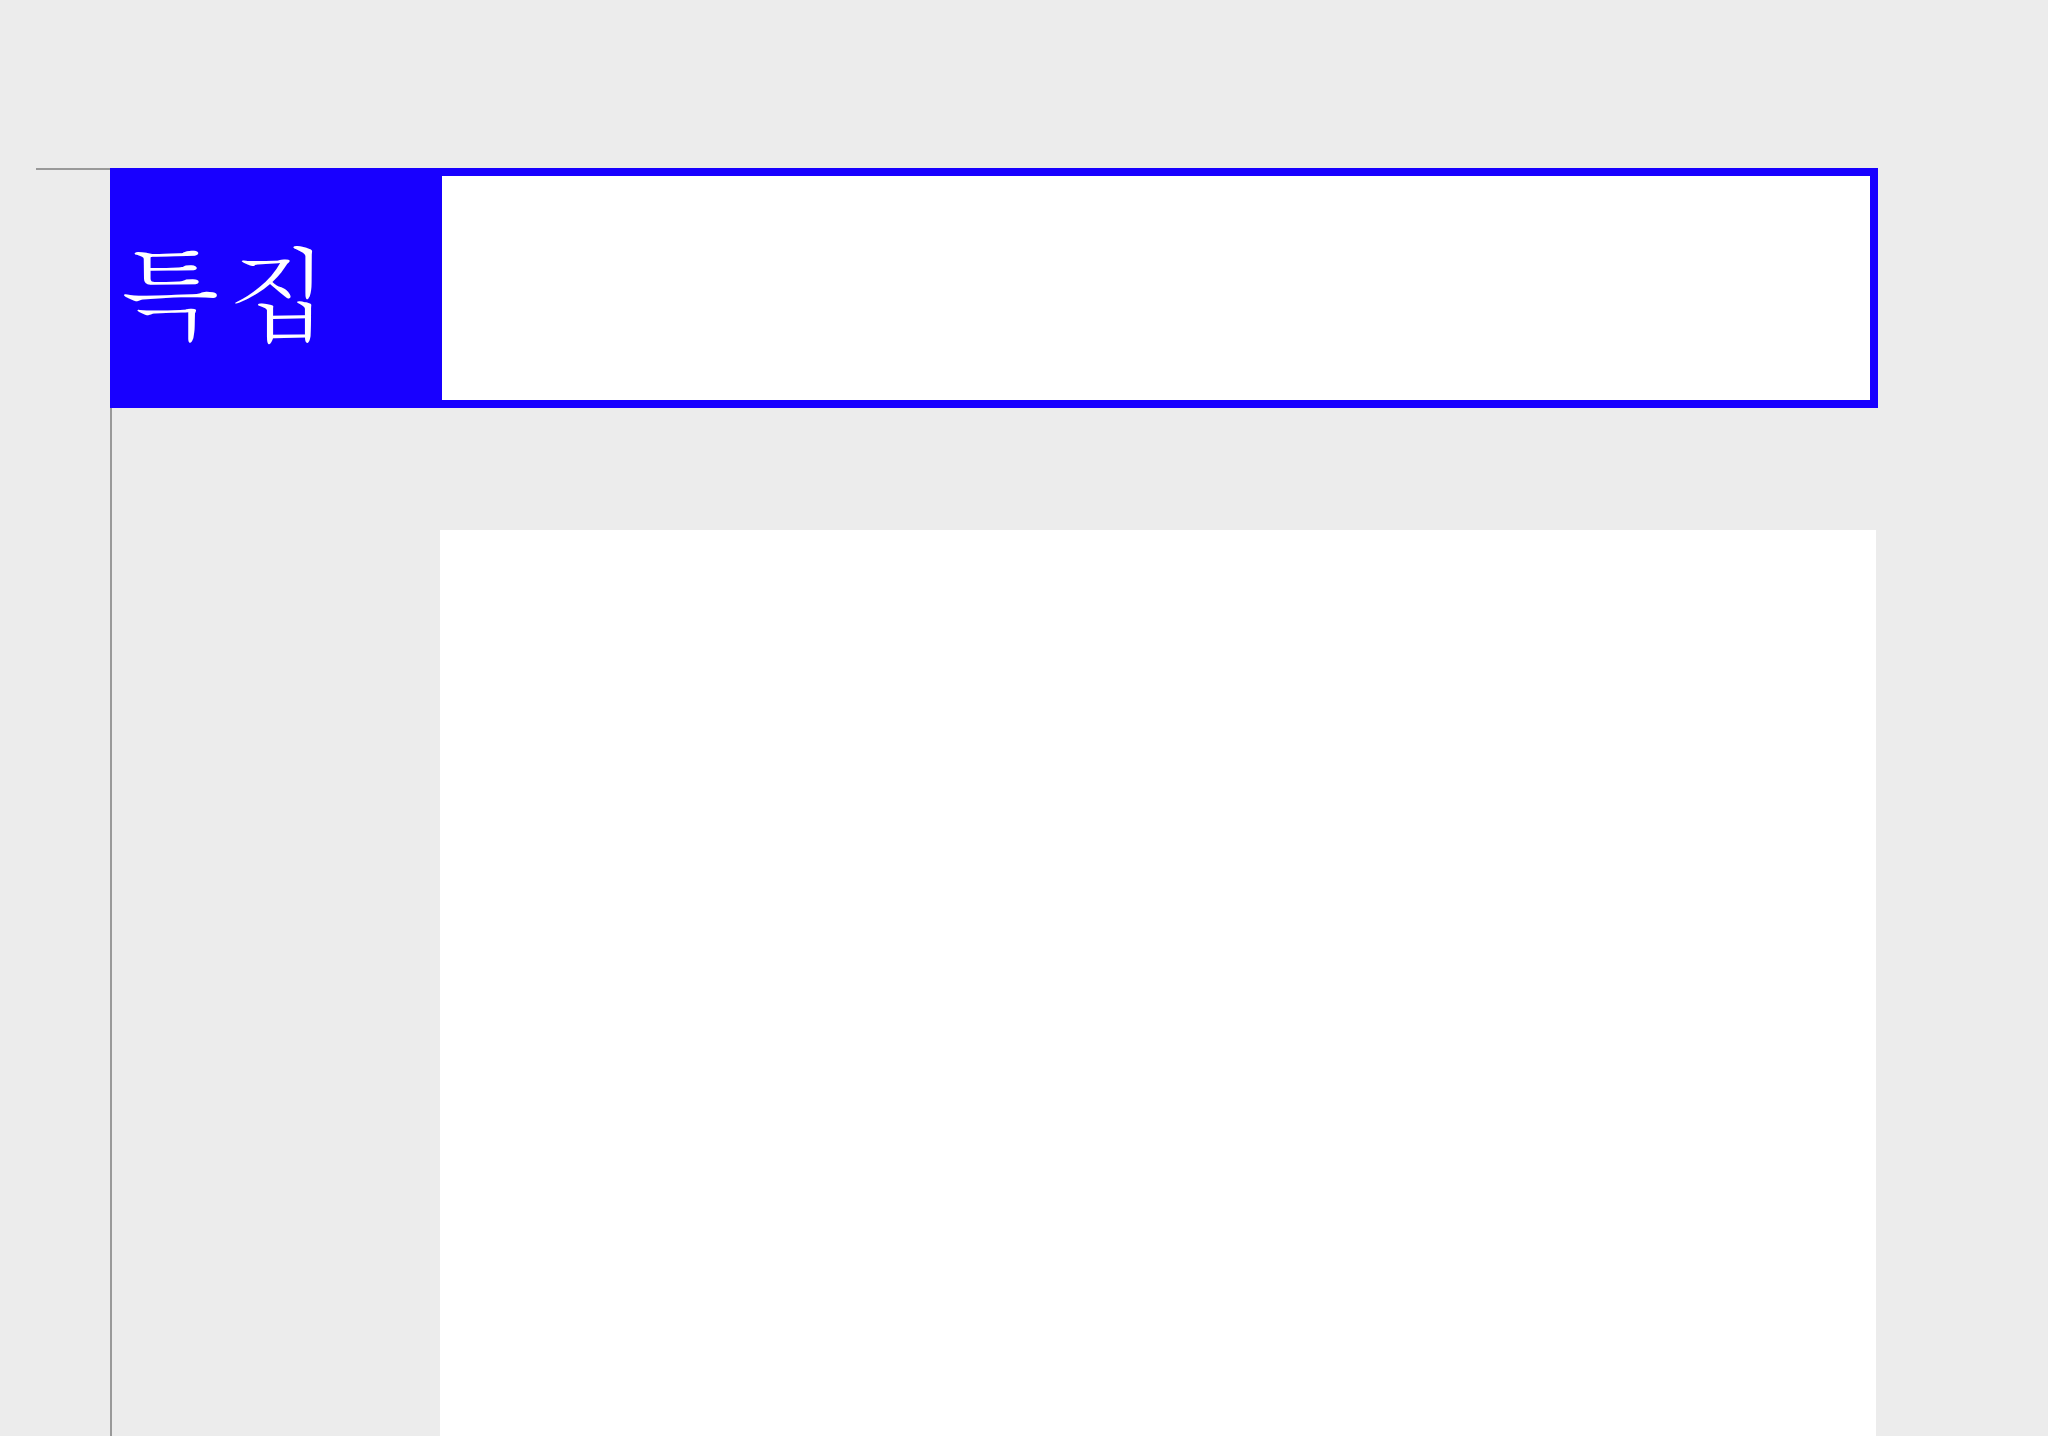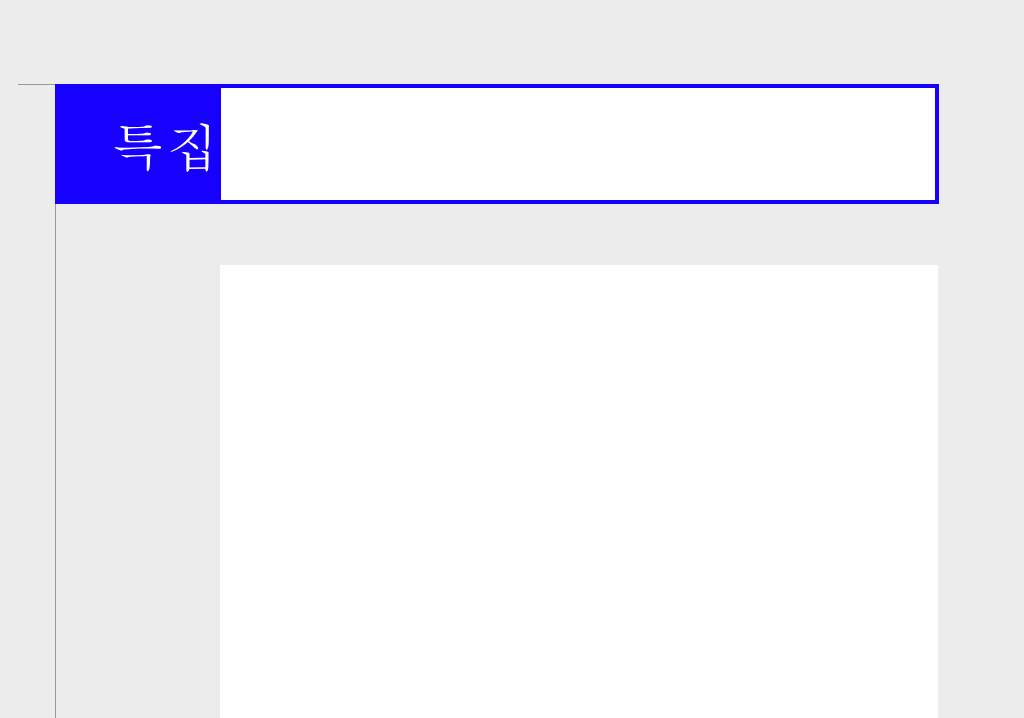--- a/index.html
+++ b/index.html
@@ -41,21 +41,21 @@
       background: #ffffff;
       display: flex;
       align-items: stretch;
     }
     .header-label {
       width: 162px;
       background: #1800ff;
       color: #ffffff;
       display: flex;
       align-items: center;
-      justify-content: flex-end;
+      justify-content: flex-start;
       font-size: 52px;
       font-family: "Batang", "BatangChe", serif;
       letter-spacing: 0.05em;
     }
     .header-title-area {
       flex: 1;
       background: #ffffff;
     }
     .content-box {
       position: absolute;

